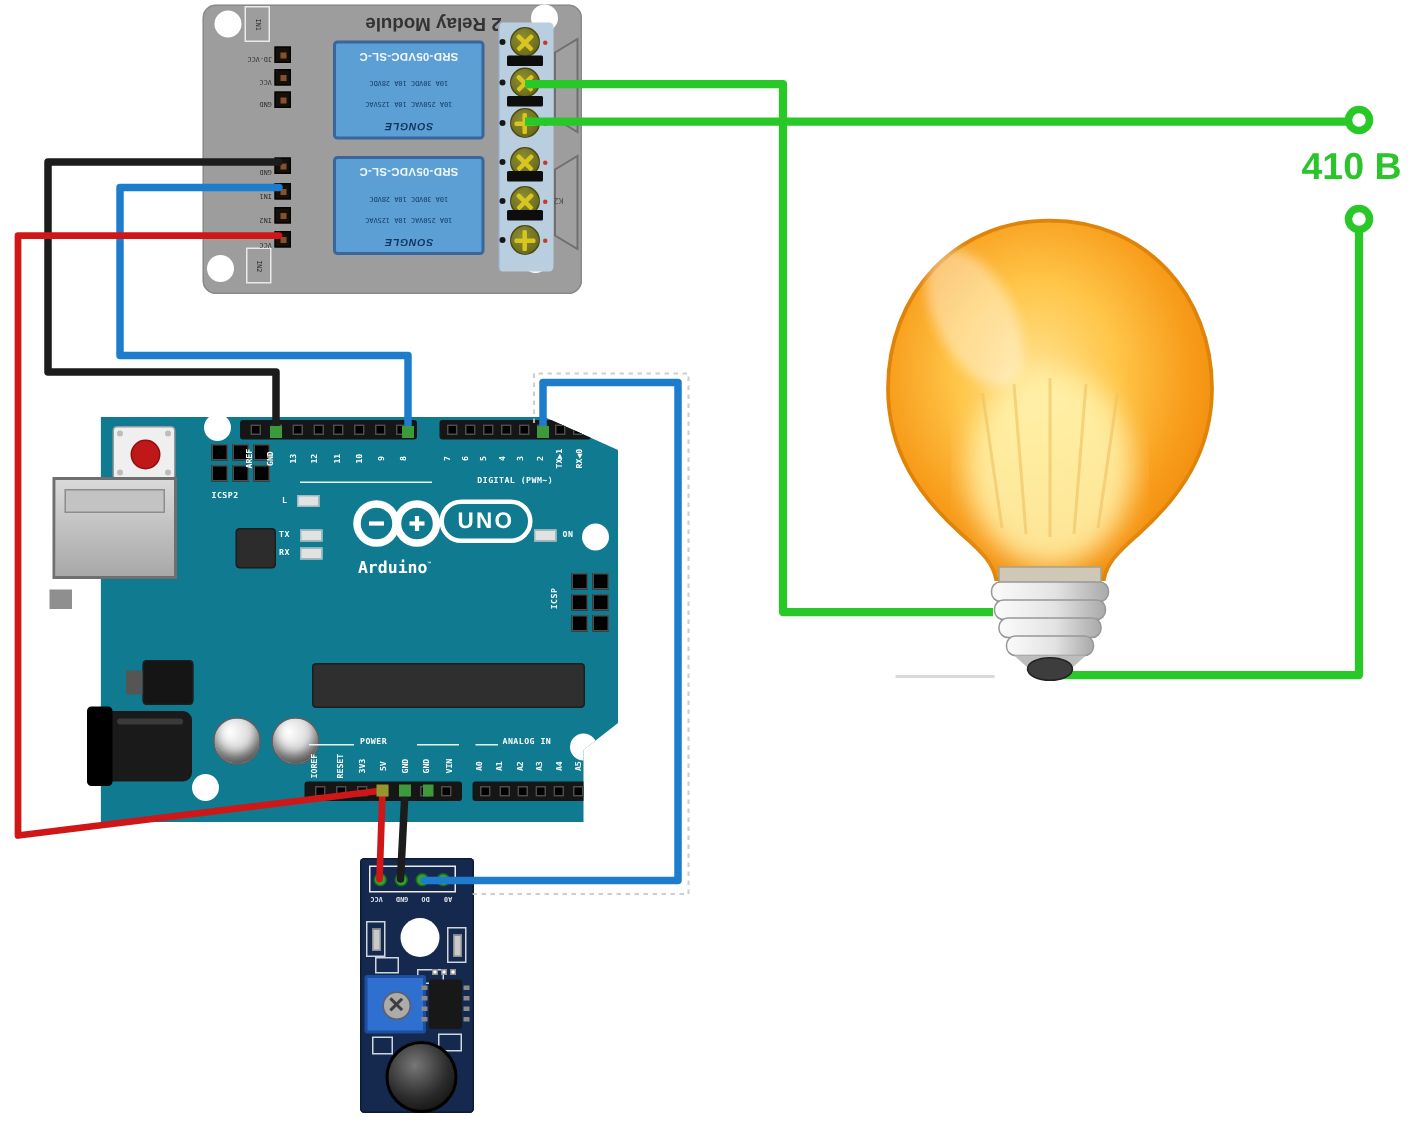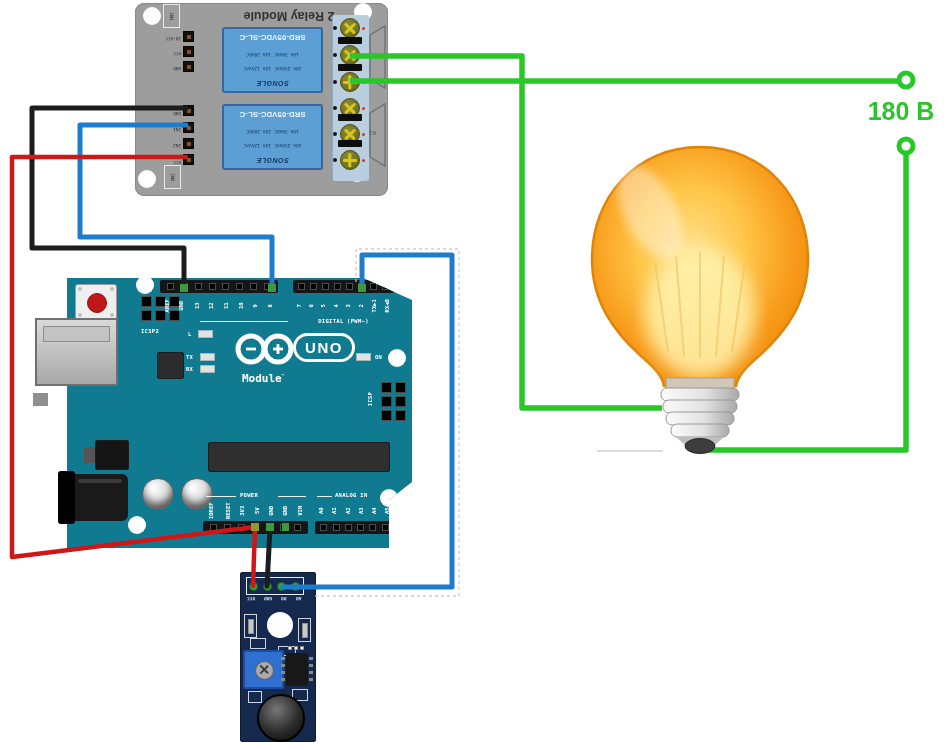--- a/index.html
+++ b/index.html
@@ -347,21 +347,21 @@
     <div class="silk" style="left:308px;top:76px;">ON</div>
 
     <svg class="abs" style="left:160px;top:48px;" width="74" height="46">
       <circle cx="24" cy="23" r="13" fill="none" stroke="#fff" stroke-width="5"></circle>
       <circle cx="51" cy="23" r="13" fill="none" stroke="#fff" stroke-width="5"></circle>
       <rect x="19" y="21.6" width="10" height="2.8" fill="#fff"></rect>
       <rect x="46" y="21.6" width="10" height="2.8" fill="#fff"></rect>
       <rect x="49.6" y="18" width="2.8" height="10" fill="#fff"></rect>
     </svg>
     <div class="brand">
-      <span>Module</span><sup>™</sup>
+      <span>Arduino</span><sup>™</sup>
     </div>
     <div class="uno-badge">UNO</div>
 
     <div class="chip" style="left:90px;top:74px;width:27px;height:27px;"></div>
     <div class="chip" style="left:141px;top:164px;width:182px;height:30px;background:#2f2f2f;"></div>
     <div class="chip" style="left:28px;top:162px;width:34px;height:30px;background:#151515;"></div>
     <div class="abs" style="left:17px;top:169px;width:11px;height:16px;background:#555;"></div>
     <div class="cap" style="left:75px;top:200px;"></div>
     <div class="cap" style="left:114px;top:200px;"></div>
 
@@ -561,14 +561,14 @@
         <rect x="661" y="388" width="78" height="13" rx="6" fill="url(#ridgeGrad)" stroke="#989898" stroke-width="1"></rect>
         <rect x="663" y="400" width="74" height="13" rx="6" fill="url(#ridgeGrad)" stroke="#989898" stroke-width="1"></rect>
         <rect x="666" y="412" width="68" height="13" rx="6" fill="url(#ridgeGrad)" stroke="#989898" stroke-width="1"></rect>
         <rect x="671" y="424" width="58" height="13" rx="6" fill="url(#ridgeGrad)" stroke="#989898" stroke-width="1"></rect>
       </g>
       <path d="M676 437 L724 437 L715 445 L685 445 Z" fill="#bdbdbd"></path>
       <ellipse cx="700" cy="446" rx="15" ry="7.5" fill="#3d3d3d" stroke="#222" stroke-width="1"></ellipse>
     </g>
   </svg>
 
-  <div class="mains-label">180 В</div>
+  <div class="mains-label">410 В</div>
 </div>
 
 </body></html>

